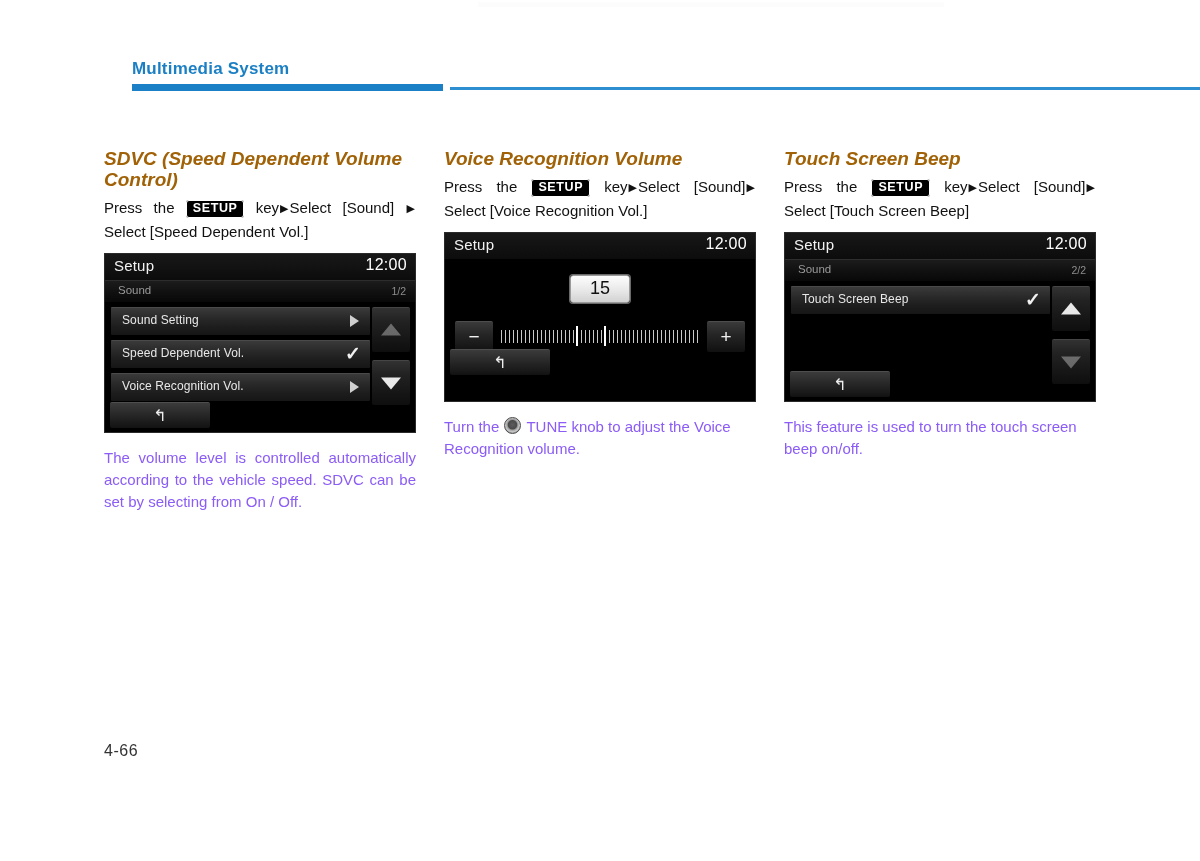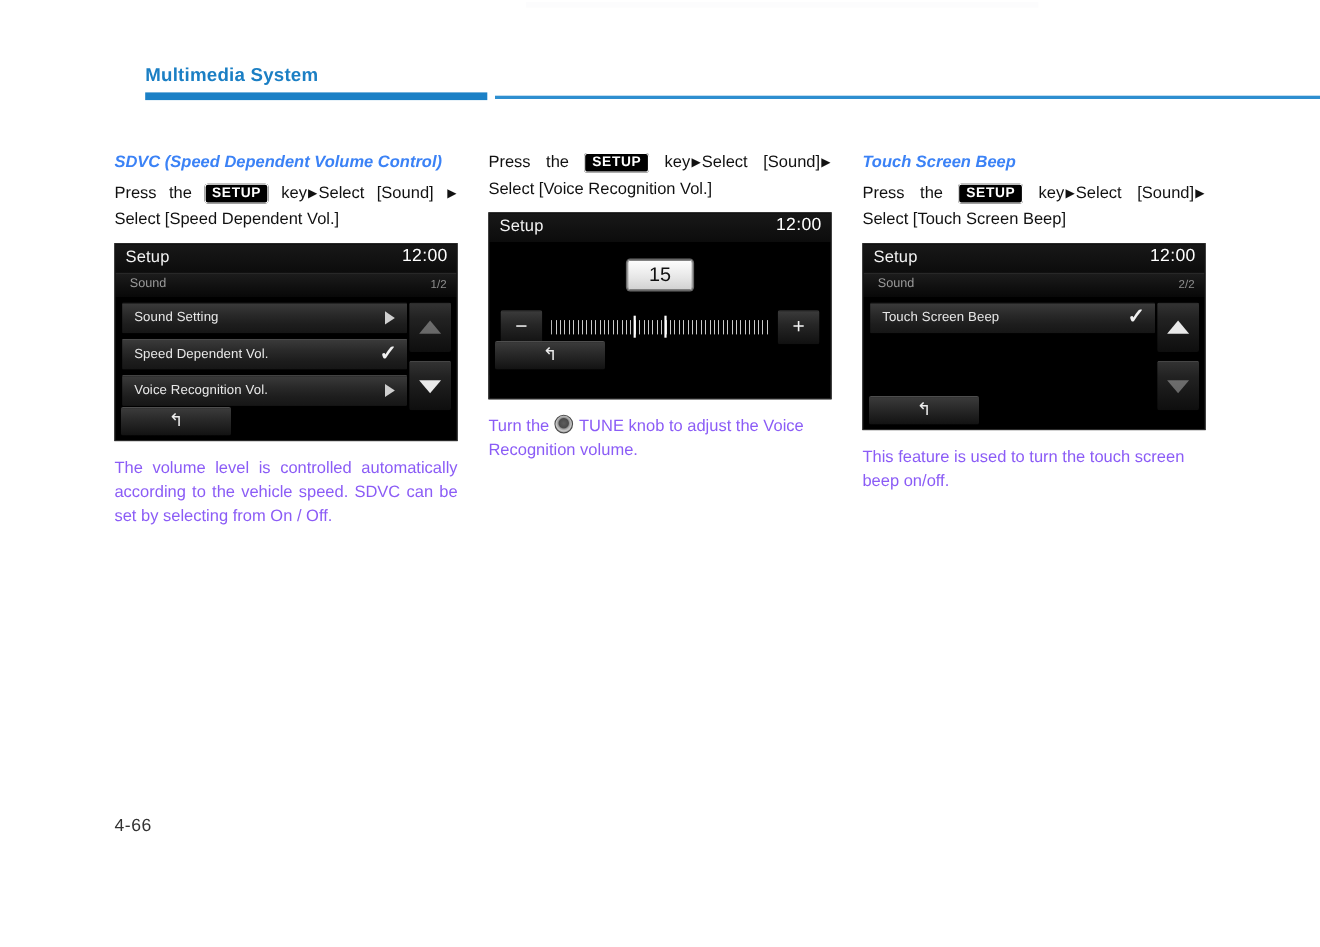--- a/index.html
+++ b/index.html
@@ -62,26 +62,26 @@
     width: 1000px;
     display: flex;
     gap: 28px;
   }
   .column {
     width: 312px;
     flex: 0 0 312px;
   }
 
   .sect-title {
-    font-size: 15px;
+    font-size: 19px;
     font-weight: bold;
     font-style: italic;
     line-height: 21px;
-    color: #3b82f6;
-    margin: 1px 0 6px 0;
+    color: #a16207;
+    margin: 12px 0 6px 0;
   }
 
   .instr {
     font-size: 15px;
     line-height: 23px;
     color: #111;
     margin: 0 0 10px 0;
     text-align: justify;
   }
 
@@ -429,20 +429,21 @@
         <div class="hu-back">
           <div class="glyph">↰</div>
         </div>
       </div>
     </div>
 
     <p class="body-text">The volume level is controlled automatically according to the vehicle speed. SDVC can be set by selecting from On / Off.</p>
   </div>
 
   <div class="column">
+    <h2 class="sect-title">Voice Recognition Volume</h2>
 
     <p class="instr">
       <span>Press the</span>
       <span class="keycap">SETUP</span>
       <span>key</span><span class="tri">▶</span><span>Select [Sound]</span><span class="tri">▶</span><span>Select [Voice Recognition Vol.]</span>
     </p>
 
     <div class="hu">
       <div class="hu-titlebar">
         <div class="hu-title">Setup</div>

